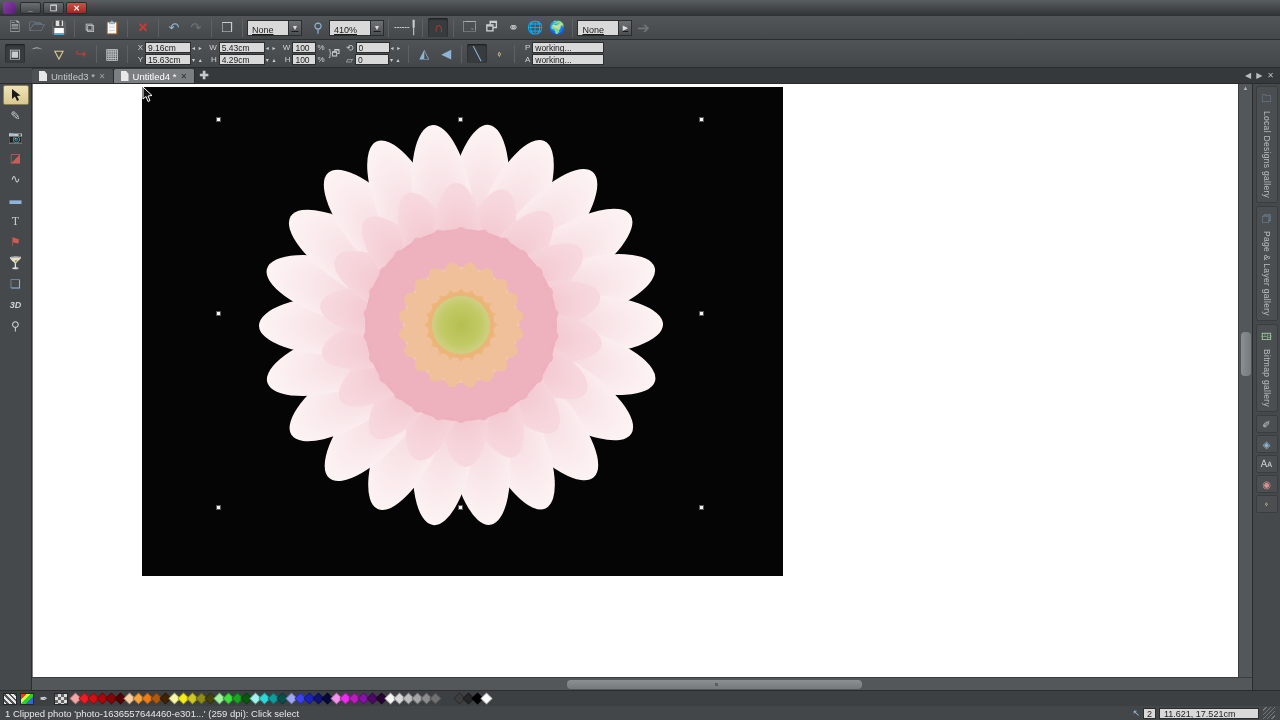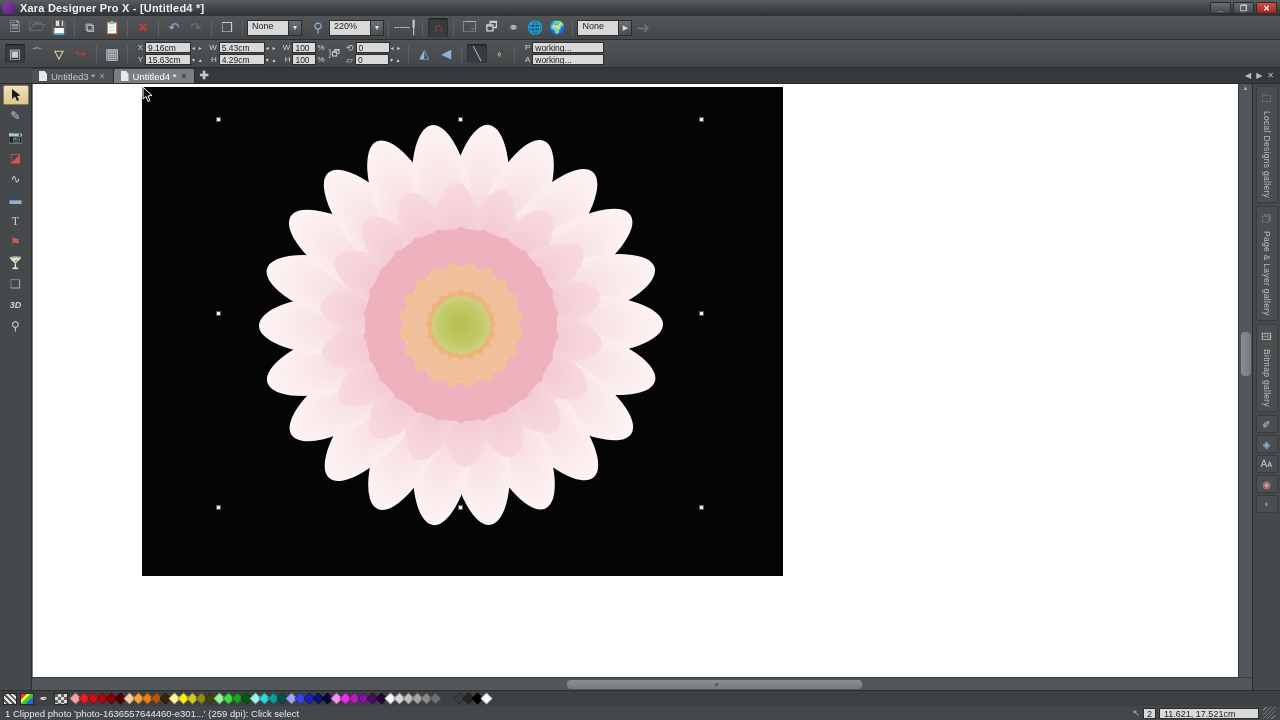--- a/index.html
+++ b/index.html
@@ -31,22 +31,22 @@
 
   
   .toolbar { height:24px; background:linear-gradient(#525658,#44484a);
     border-bottom:1px solid #2a2d2e; display:flex; align-items:center; padding:0 4px; }
   .infobar { height:28px; background:linear-gradient(#505456,#434749);
     border-bottom:1px solid #2a2d2e; display:flex; align-items:center; padding:0 4px; }
   .tb-icon { min-width:20px; height:19px; display:flex; align-items:center; justify-content:center;
     font-size:13px; color:#c9cdcf; margin:0 1px; border-radius:2px; }
   .tb-icon.pressed { background:#383c3e; box-shadow:inset 0 1px 2px rgba(0,0,0,.6); }
   .tb-sep { width:1px; height:18px; background:#313435; border-right:1px solid #5d6163; margin:0 4px; }
-  .dropdown { display:flex; align-items:flex-start; background:#d9d9d9; border:1px solid #2b2e2f;
-    height:16px; font-size:9px; color:#1c1c1c; }
+  .dropdown { display:flex; align-items:flex-end; background:#d9d9d9; border:1px solid #2b2e2f;
+    height:16px; font-size:9px; color:#1c1c1c;text-decoration:underline; }
   .dropdown .dd-val { padding:0 4px; min-width:40px; }
   .dropdown .dd-arrow { width:13px; height:100%; background:linear-gradient(#6d7173,#4a4e50);
     color:#ddd; font-size:7px; display:flex; align-items:center; justify-content:center; border-left:1px solid #2b2e2f; }
   .blue { color:#8fb4d8; } .red { color:#cc3b33; } .grayed { color:#6f7476; }
   .yellowish { color:#d9c88e; }
 
   
   .fld-group { display:flex; flex-direction:column; justify-content:center; gap:1px; margin:0 2px; }
   .fld-row { display:flex; align-items:center; height:11px; }
   .fld-label { font-size:8px; color:#cfd3d5; width:9px; text-align:right; margin-right:2px; }
@@ -136,21 +136,20 @@
   .grip { width:12px; height:12px; margin-left:4px;
     background:repeating-linear-gradient(135deg,transparent 0 2px,#74787a 2px 3px); }
 </style>
 </head>
 <body>
 
 <div class="app">
 
   <div class="titlebar">
     <div class="app-icon"></div>
-    <div class="title-text">Xara Designer Pro X - [Untitled4 *]</div>
     <div class="win-btns">
       <div class="win-btn">_</div>
       <div class="win-btn">❐</div>
       <div class="win-btn close">✕</div>
     </div>
   </div>
 
 
   <div class="toolbar">
     <span class="tb-icon">🗎</span>
@@ -166,21 +165,21 @@
     <span class="tb-icon grayed">↷</span>
     <span class="tb-sep"></span>
     <span class="tb-icon">❒</span>
     <span class="tb-sep"></span>
     <div class="dropdown">
       <span class="dd-val">None</span>
       <span class="dd-arrow">▼</span>
     </div>
     <span class="tb-icon blue" style="margin-left:6px;">⚲</span>
     <div class="dropdown">
-      <span class="dd-val">220%</span>
+      <span class="dd-val">410%</span>
       <span class="dd-arrow">▼</span>
     </div>
     <span class="tb-sep"></span>
     <span class="tb-icon">┄┄╿</span>
     <span class="tb-sep"></span>
     <span class="tb-icon pressed red" style="font-weight:bold;">∩</span>
     <span class="tb-sep"></span>
     <span class="tb-icon">🗔</span>
     <span class="tb-icon">🗗</span>
     <span class="tb-icon">⚭</span>

